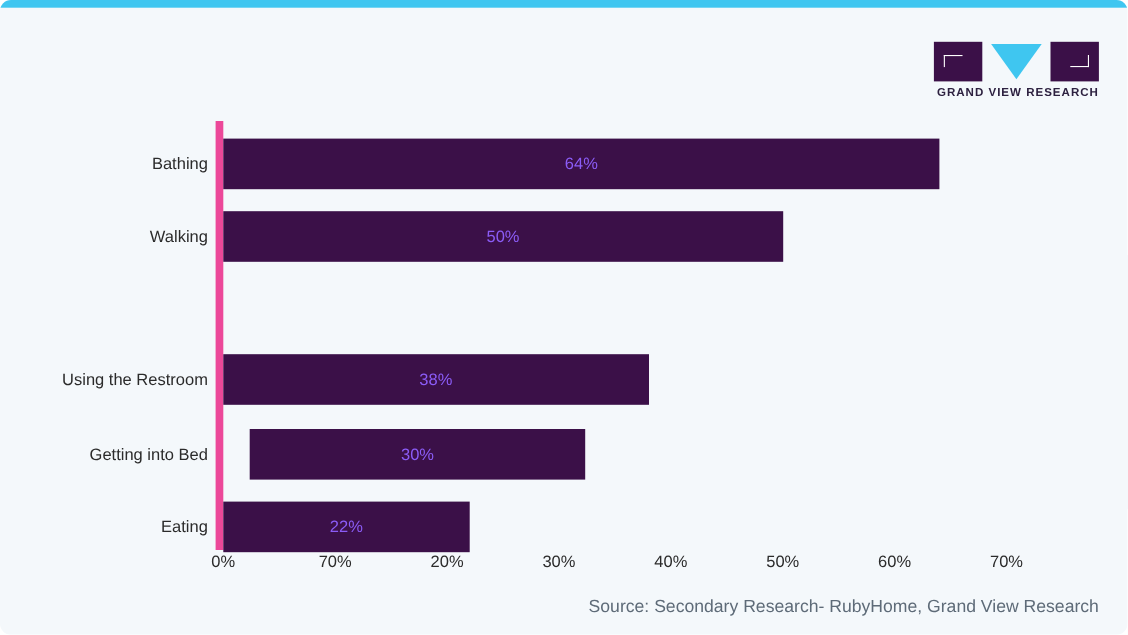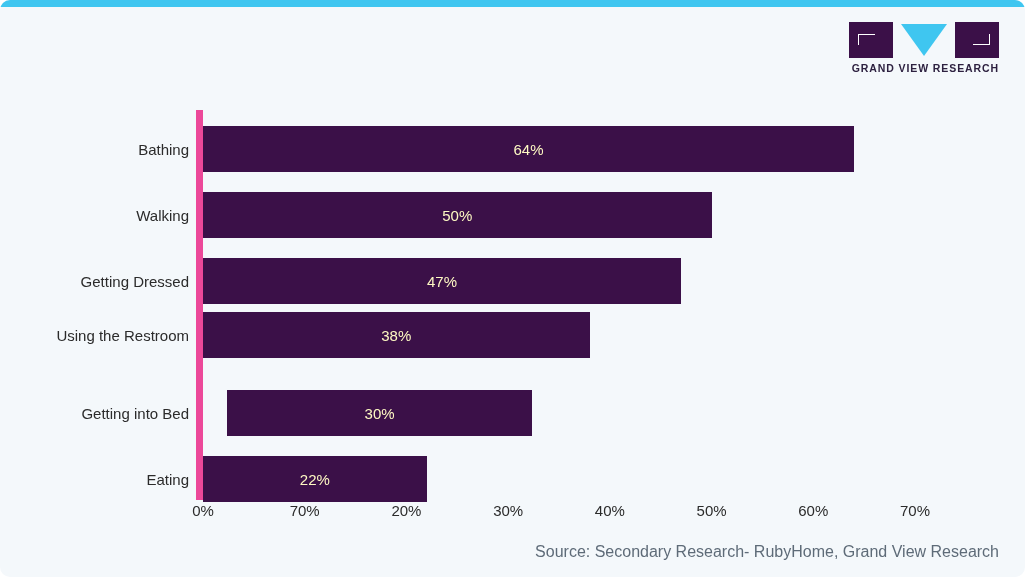--- a/index.html
+++ b/index.html
@@ -26,21 +26,21 @@
     left: 0;
     top: 0;
     width: 1025px;
     height: 7px;
     background: #3fc6f0;
   }
   
   #logo {
     position: absolute;
     right: 26px;
-    top: 22px;
+    top: 38px;
     width: 150px;
     height: 58px;
     text-decoration: underline;
   }
   #logo-marks {
     position: relative;
     height: 36px;
     width: 150px;
   }
   .logo-sq {
@@ -111,21 +111,21 @@
   }
   .bar-label {
     position: absolute;
     top: 0;
     bottom: 0;
     left: 0;
     right: 0;
     display: flex;
     align-items: center;
     justify-content: center;
-    color: #fef9c3;
+    color: #8b5cf6;
     font-size: 15px;
   }
   .cat-label {
     position: absolute;
     right: 100%;
     top: 0;
     height: 46px;
     display: flex;
     align-items: center;
     justify-content: flex-end;
@@ -179,27 +179,21 @@
         <div class="bar" style="background: rgb(59, 16, 72);">
           <div class="bar-label">64%</div>
         </div>
       </div>
       <div class="row" style="top: 82px; width: 508.571px;">
         <div class="cat-label">Walking</div>
         <div class="bar" style="background: rgb(59, 16, 72);">
           <div class="bar-label">50%</div>
         </div>
       </div>
-      <div class="row" style="top: 148px; width: 478.057px;">
-        <div class="cat-label">Getting Dressed</div>
-        <div class="bar" style="background: rgb(59, 16, 72);">
-          <div class="bar-label">47%</div>
-        </div>
-      </div>
-      <div class="row" style="top: 202px; width: 386.514px;">
+      <div class="row" style="top: 212px; width: 386.514px;">
         <div class="cat-label">Using the Restroom</div>
         <div class="bar" style="background: rgb(59, 16, 72);">
           <div class="bar-label">38%</div>
         </div>
       </div>
       <div class="row" style="top: 280px; width: 305.143px; padding-left: 24px;">
         <div class="cat-label">Getting into Bed</div>
         <div class="bar" style="background: rgb(59, 16, 72);">
           <div class="bar-label">30%</div>
         </div>

